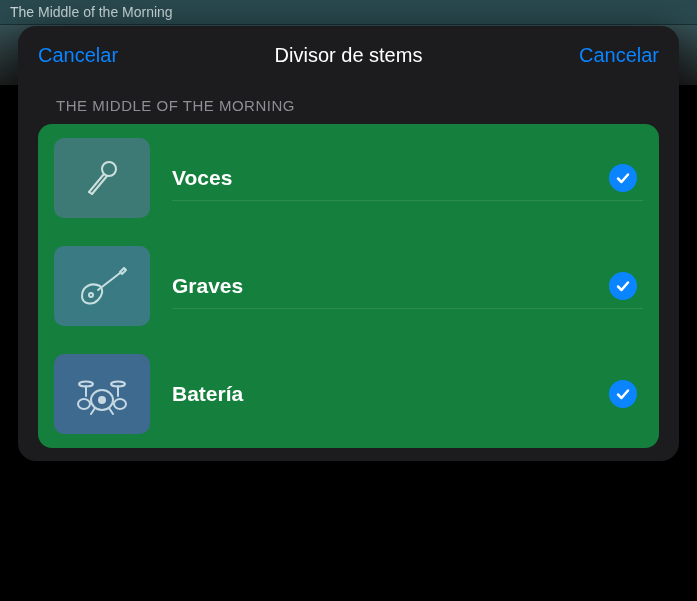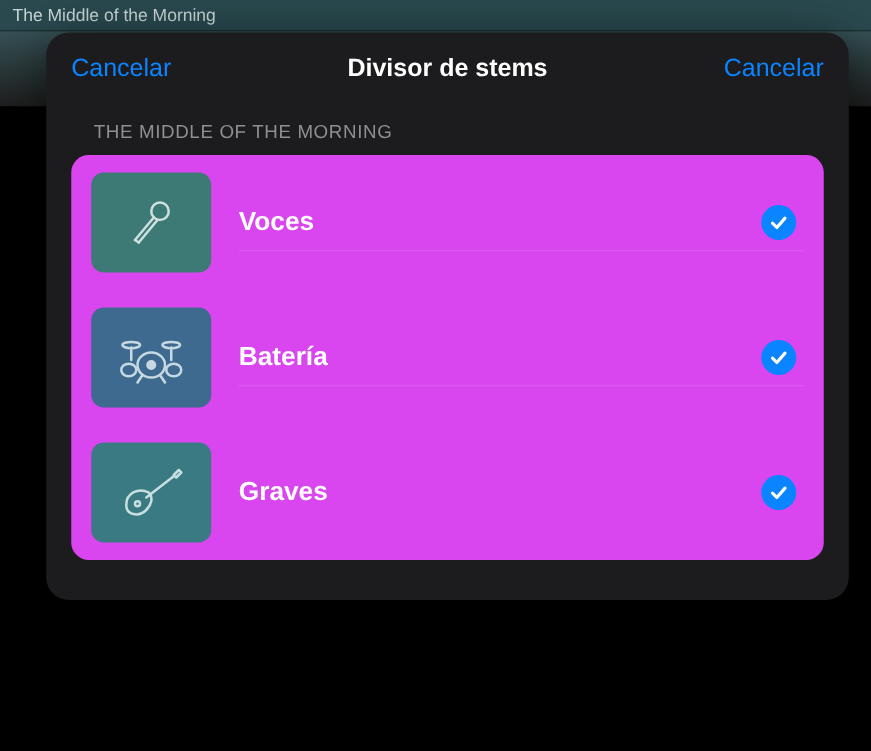--- a/index.html
+++ b/index.html
@@ -32,49 +32,48 @@
       position: absolute;
       left: 18px;
       right: 18px;
       top: 26px;
       bottom: 0;
     }
     .modal {
       background: #1c1c1e;
       border-radius: 18px;
       box-shadow: 0 8px 40px rgba(0,0,0,0.6);
-      padding-bottom: 32px;
-      margin-left: 19px;
+      padding-bottom: 13px;
     }
     .modal-header {
       display: flex;
       align-items: center;
       justify-content: space-between;
       padding: 18px 20px 16px 20px;
     }
     .btn-cancel, .btn-split {
       color: #0a84ff;
       font-size: 20px;
       background: none;
       border: none;
       cursor: pointer;
     }
     .modal-title {
       color: #fff;
       font-size: 20px;
-      font-weight: 700;
+      font-weight: 400;
     }
     .section-title {
       color: #8e8e93;
       font-size: 15px;
       letter-spacing: 0.5px;
       padding: 14px 38px 10px 38px;
     }
     .card {
-      background: #d946ef;
+      background: #15803d;
       border-radius: 14px;
       margin: 0 20px;
       padding: 0 16px;
     }
     .row {
       display: flex;
       align-items: center;
       padding: 14px 0;
     }
     .row-right {
@@ -145,20 +144,39 @@
         <div class="icon-tile tile-green">
           <svg width="44" height="44" viewBox="0 0 44 44" fill="none" stroke="#d6e6e4" stroke-width="2" stroke-linecap="round" stroke-linejoin="round">
             <circle cx="29" cy="13" r="7"></circle>
             <line x1="24" y1="18" x2="9" y2="36"></line>
             <line x1="27" y1="20" x2="12" y2="38"></line>
             <line x1="9" y1="36" x2="12" y2="38"></line>
           </svg>
         </div>
         <div class="row-right">
           <div class="row-label">Voces</div>
+          <div class="check">
+            <svg width="16" height="16" viewBox="0 0 16 16" fill="none" stroke="#fff" stroke-width="2.5" stroke-linecap="round" stroke-linejoin="round">
+                <polyline points="3,8.5 6.5,12 13,4.5"></polyline>
+              </svg>
+          </div>
+        </div>
+      </div>
+
+      <div class="row">
+        <div class="icon-tile tile-teal">
+          <svg width="56" height="44" viewBox="0 0 56 44" fill="none" stroke="#cfe5e6" stroke-width="2" stroke-linecap="round" stroke-linejoin="round">
+            <path d="M46 8 L50 4 L52 6 L48 10 Z"></path>
+            <line x1="46" y1="9" x2="24" y2="26"></line>
+            <path d="M26 22 C18 18, 8 22, 8 32 C8 40, 18 42, 24 36 C28 32, 30 26, 26 22 Z"></path>
+            <circle cx="17" cy="31" r="2"></circle>
+          </svg>
+        </div>
+        <div class="row-right">
+          <div class="row-label">Graves</div>
           <div class="check">
             <svg width="16" height="16" viewBox="0 0 16 16" fill="none" stroke="#fff" stroke-width="2.5" stroke-linecap="round" stroke-linejoin="round">
                 <polyline points="3,8.5 6.5,12 13,4.5"></polyline>
               </svg>
           </div>
         </div>
       </div>
 
       <div class="row">
         <div class="icon-tile tile-blue">
@@ -178,35 +196,16 @@
         <div class="row-right">
           <div class="row-label">Batería</div>
           <div class="check">
             <svg width="16" height="16" viewBox="0 0 16 16" fill="none" stroke="#fff" stroke-width="2.5" stroke-linecap="round" stroke-linejoin="round">
                 <polyline points="3,8.5 6.5,12 13,4.5"></polyline>
               </svg>
           </div>
         </div>
       </div>
 
-      <div class="row">
-        <div class="icon-tile tile-teal">
-          <svg width="56" height="44" viewBox="0 0 56 44" fill="none" stroke="#cfe5e6" stroke-width="2" stroke-linecap="round" stroke-linejoin="round">
-            <path d="M46 8 L50 4 L52 6 L48 10 Z"></path>
-            <line x1="46" y1="9" x2="24" y2="26"></line>
-            <path d="M26 22 C18 18, 8 22, 8 32 C8 40, 18 42, 24 36 C28 32, 30 26, 26 22 Z"></path>
-            <circle cx="17" cy="31" r="2"></circle>
-          </svg>
-        </div>
-        <div class="row-right">
-          <div class="row-label">Graves</div>
-          <div class="check">
-            <svg width="16" height="16" viewBox="0 0 16 16" fill="none" stroke="#fff" stroke-width="2.5" stroke-linecap="round" stroke-linejoin="round">
-                <polyline points="3,8.5 6.5,12 13,4.5"></polyline>
-              </svg>
-          </div>
-        </div>
-      </div>
-
 
     </div>
   </div>
 </div>
 
 </body></html>

